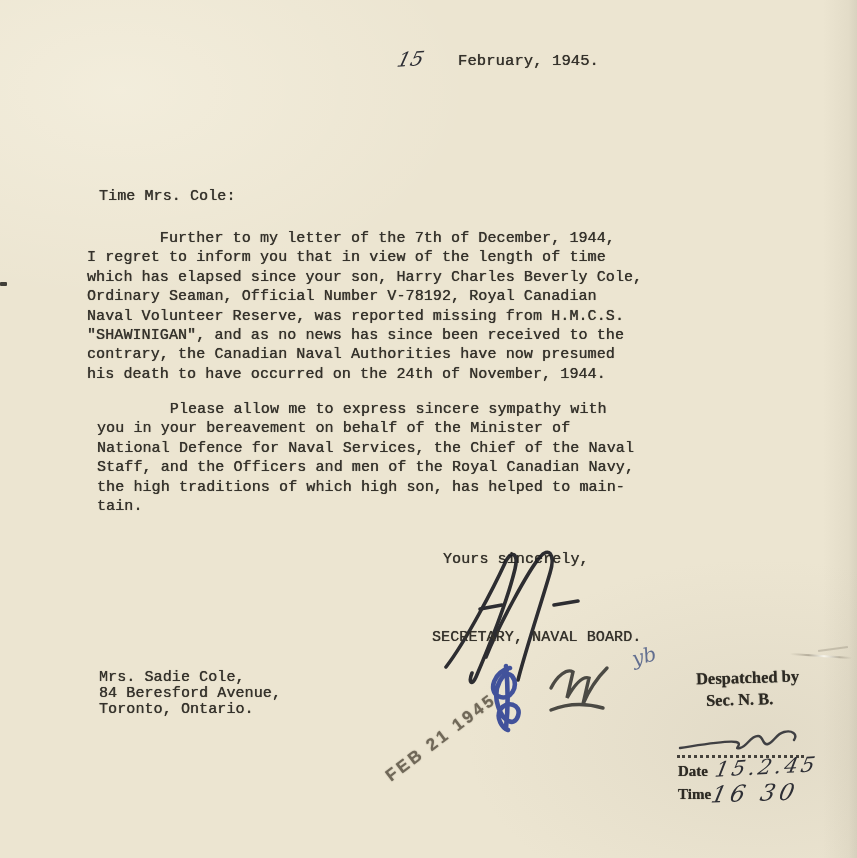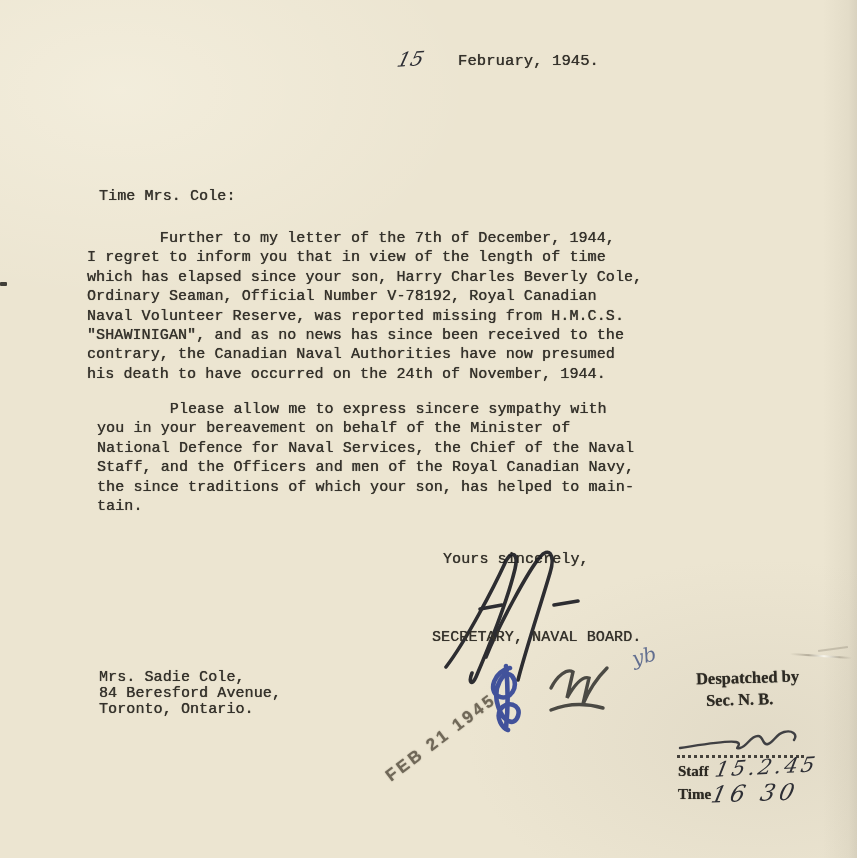--- a/index.html
+++ b/index.html
@@ -88,21 +88,21 @@
 which has elapsed since your son, Harry Charles Beverly Cole,
 Ordinary Seaman, Official Number V-78192, Royal Canadian
 Naval Volunteer Reserve, was reported missing from H.M.C.S.
 "SHAWINIGAN", and as no news has since been received to the
 contrary, the Canadian Naval Authorities have now presumed
 his death to have occurred on the 24th of November, 1944.</div>
   <div class="typed" style="left:97px;top:400px;">        Please allow me to express sincere sympathy with
 you in your bereavement on behalf of the Minister of
 National Defence for Naval Services, the Chief of the Naval
 Staff, and the Officers and men of the Royal Canadian Navy,
-the since traditions of which your son, has helped to main-
+the high traditions of which high son, has helped to main-
 tain.</div>
 
   <div class="typed" style="left:443px;top:550px;">Yours sincerely,</div>
 
   <svg style="left:428px;top:545px;" width="175" height="135" viewBox="0 0 175 135">
     <g fill="none" stroke="#1d1e24" stroke-width="3.6" stroke-linecap="round" opacity="0.92">
       <path d="M 18 122 C 38 96, 66 42, 77 18 C 83 5, 91 7, 87 24 C 79 57, 60 104, 48 132 C 44 141, 40 138, 44 128"></path>
       <path d="M 58 112 C 70 82, 100 26, 112 12 C 120 2, 128 8, 122 28 C 112 62, 98 104, 90 135"></path>
       <path d="M 52 64 L 74 60"></path>
       <path d="M 126 60 L 150 56"></path>
@@ -134,21 +134,21 @@
   <div class="stamp-serif" style="left:696px;top:668px;font-size:16.5px;transform:rotate(-1.5deg);">Despatched by</div>
   <div class="stamp-serif" style="left:706px;top:690px;font-size:16.5px;transform:rotate(-1.5deg);">Sec. N. B.</div>
 
   <svg style="left:676px;top:728px;" width="130" height="26" viewBox="0 0 130 26">
     <g fill="none" stroke="#2e2f34" stroke-width="2.4" stroke-linecap="round" opacity="0.9">
       <path d="M 4 20 C 30 16, 52 12, 60 14 C 68 16, 56 22, 64 20 C 72 18, 74 8, 82 8 C 88 8, 86 18, 92 16 C 98 14, 100 6, 108 4 C 116 2, 122 6, 118 12"></path>
     </g>
   </svg>
   <div class="dotted-line"></div>
 
-  <div class="stamp-serif" style="left:678px;top:763px;font-size:15px;">Staff</div>
+  <div class="stamp-serif" style="left:678px;top:763px;font-size:15px;">Date</div>
   <div class="hand" style="left:716px;top:755px;font-size:21px;letter-spacing:3px;transform:skewX(-14deg) rotate(-3deg);">15.2.45</div>
 
   <div class="stamp-serif" style="left:678px;top:786px;font-size:15px;">Time</div>
   <div class="hand" style="left:712px;top:780px;font-size:23px;letter-spacing:4px;transform:skewX(-14deg) rotate(-2deg);">16 30</div>
 
   <div class="received-stamp">FEB 21 1945</div>
 
   <div class="crease"></div>
   <div class="crease2"></div>
   <div class="edge-mark"></div>

